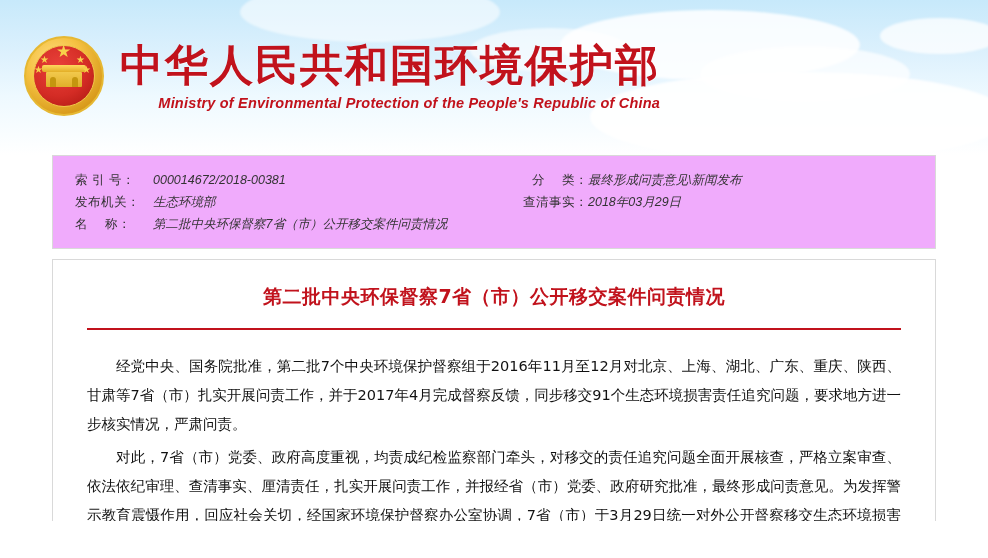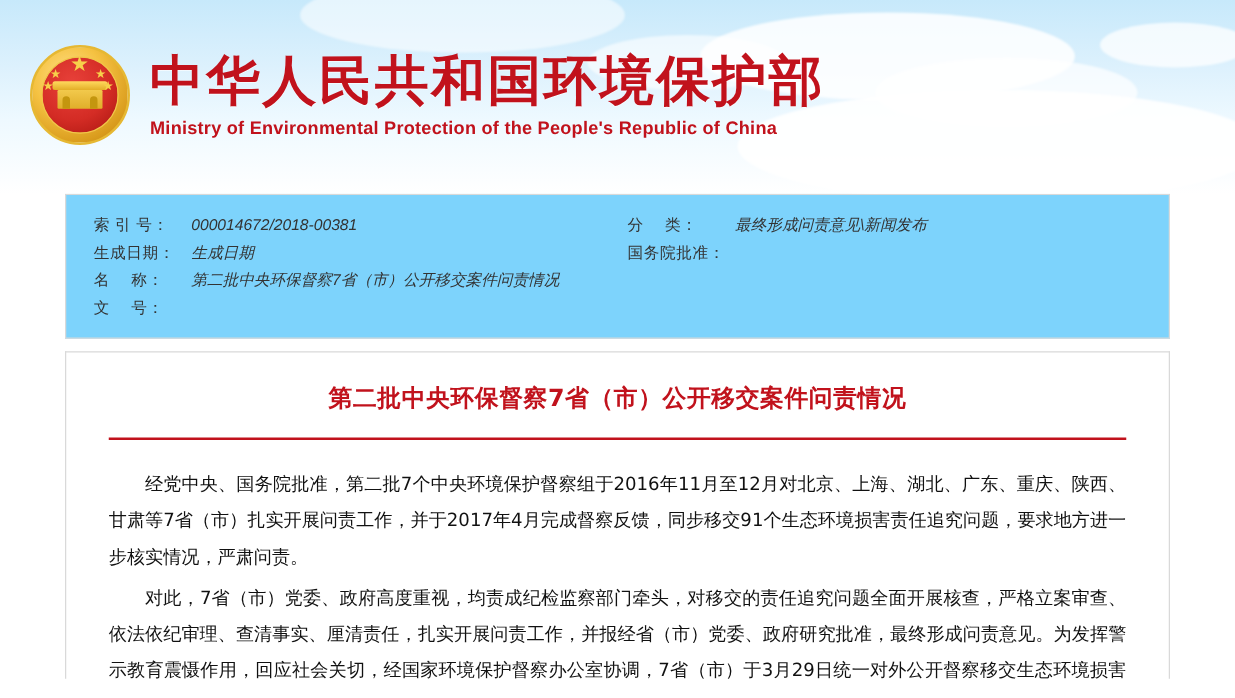--- a/index.html
+++ b/index.html
@@ -103,65 +103,66 @@
     font-size: 12px;
     line-height: 12px;
   }
   .emblem .star.big { font-size: 17px; left: 34px; top: 12px; }
   .emblem .star.s1 { left: 18px; top: 20px; font-size: 10px; }
   .emblem .star.s2 { left: 12px; top: 30px; font-size: 10px; }
   .emblem .star.s3 { left: 54px; top: 20px; font-size: 10px; }
   .emblem .star.s4 { left: 60px; top: 30px; font-size: 10px; }
 
   
-  .title-block { position: relative; }
+  .title-block { position: relative; text-align: right; }
   .title-cn {
     font-family: "DejaVu Sans", "Liberation Sans", sans-serif;
     font-size: 43px;
     font-weight: bold;
     color: #c1121c;
     letter-spacing: 2px;
     line-height: 1.15;
     text-shadow: 0 1px 0 rgba(255,255,255,0.6);
   }
   .title-en {
     margin-top: 5px;
     font-size: 14.5px;
     font-weight: bold;
     color: #c1121c;
     letter-spacing: 0.2px;
+    font-style: italic;
   }
 
   
   .content-wrap {
     padding: 0 52px;
   }
   .meta-panel {
     border: 1px solid #d9d9d9;
     border-top: 1px solid #d9d9d9;
     padding: 14px 22px 12px 22px;
     display: flex;
     font-size: 12.5px;
     color: #333;
-    background: #7dd3fc;
+    background: #f0abfc;
   }
   .meta-col { width: 50%; }
   .meta-col.right { padding-left: 8px; }
   .meta-row {
     display: flex;
     line-height: 20px;
     margin-bottom: 2px;
   }
   .meta-label {
     width: 78px;
     flex: 0 0 78px;
     color: #333;
     letter-spacing: 0.5px;
   }
-  .meta-label.wide { width: 86px; flex: 0 0 86px; }
+  .meta-label.wide { width: 86px; flex: 0 0 86px; text-align: right; }
   .meta-value {
     color: #333;
     flex: 1;
     font-style: italic;
   }
 
   
   .article {
     margin-top: 10px;
     border: 1px solid #d9d9d9;
@@ -230,39 +231,36 @@
 
 <div class="content-wrap">
 
   <div class="meta-panel">
     <div class="meta-col left">
       <div class="meta-row">
         <span class="meta-label">索 引 号：</span>
         <span class="meta-value">000014672/2018-00381</span>
       </div>
       <div class="meta-row">
-        <span class="meta-label">生成日期：</span>
-        <span class="meta-value">生成日期</span>
+        <span class="meta-label">发布机关：</span>
+        <span class="meta-value">生态环境部</span>
       </div>
       <div class="meta-row">
         <span class="meta-label">名　 称：</span>
         <span class="meta-value">第二批中央环保督察7省（市）公开移交案件问责情况</span>
       </div>
-      <div class="meta-row">
-        <span class="meta-label">文　 号：</span>
-        <span class="meta-value"></span>
-      </div>
     </div>
     <div class="meta-col right">
       <div class="meta-row">
         <span class="meta-label wide">分　 类：</span>
         <span class="meta-value">最终形成问责意见\新闻发布</span>
       </div>
       <div class="meta-row">
-        <span class="meta-label wide">国务院批准：</span>
+        <span class="meta-label wide">查清事实：</span>
+        <span class="meta-value">2018年03月29日</span>
       </div>
     </div>
   </div>
 
   <div class="article">
     <div class="article-title">第二批中央环保督察7省（市）公开移交案件问责情况</div>
     <div class="article-rule"></div>
     <div class="article-body">
       <p>经党中央、国务院批准，第二批7个中央环境保护督察组于2016年11月至12月对北京、上海、湖北、广东、重庆、陕西、甘肃等7省（市）扎实开展问责工作，并于2017年4月完成督察反馈，同步移交91个生态环境损害责任追究问题，要求地方进一步核实情况，严肃问责。</p>
       <p>对此，7省（市）党委、政府高度重视，均责成纪检监察部门牵头，对移交的责任追究问题全面开展核查，严格立案审查、依法依纪审理、查清事实、厘清责任，扎实开展问责工作，并报经省（市）党委、政府研究批准，最终形成问责意见。为发挥警示教育震慑作用，回应社会关切，经国家环境保护督察办公室协调，7省（市）于3月29日统一对外公开督察移交生态环境损害责任追究问题问责情况。经汇总7省（市）问责结果，主要情况如下：</p>

